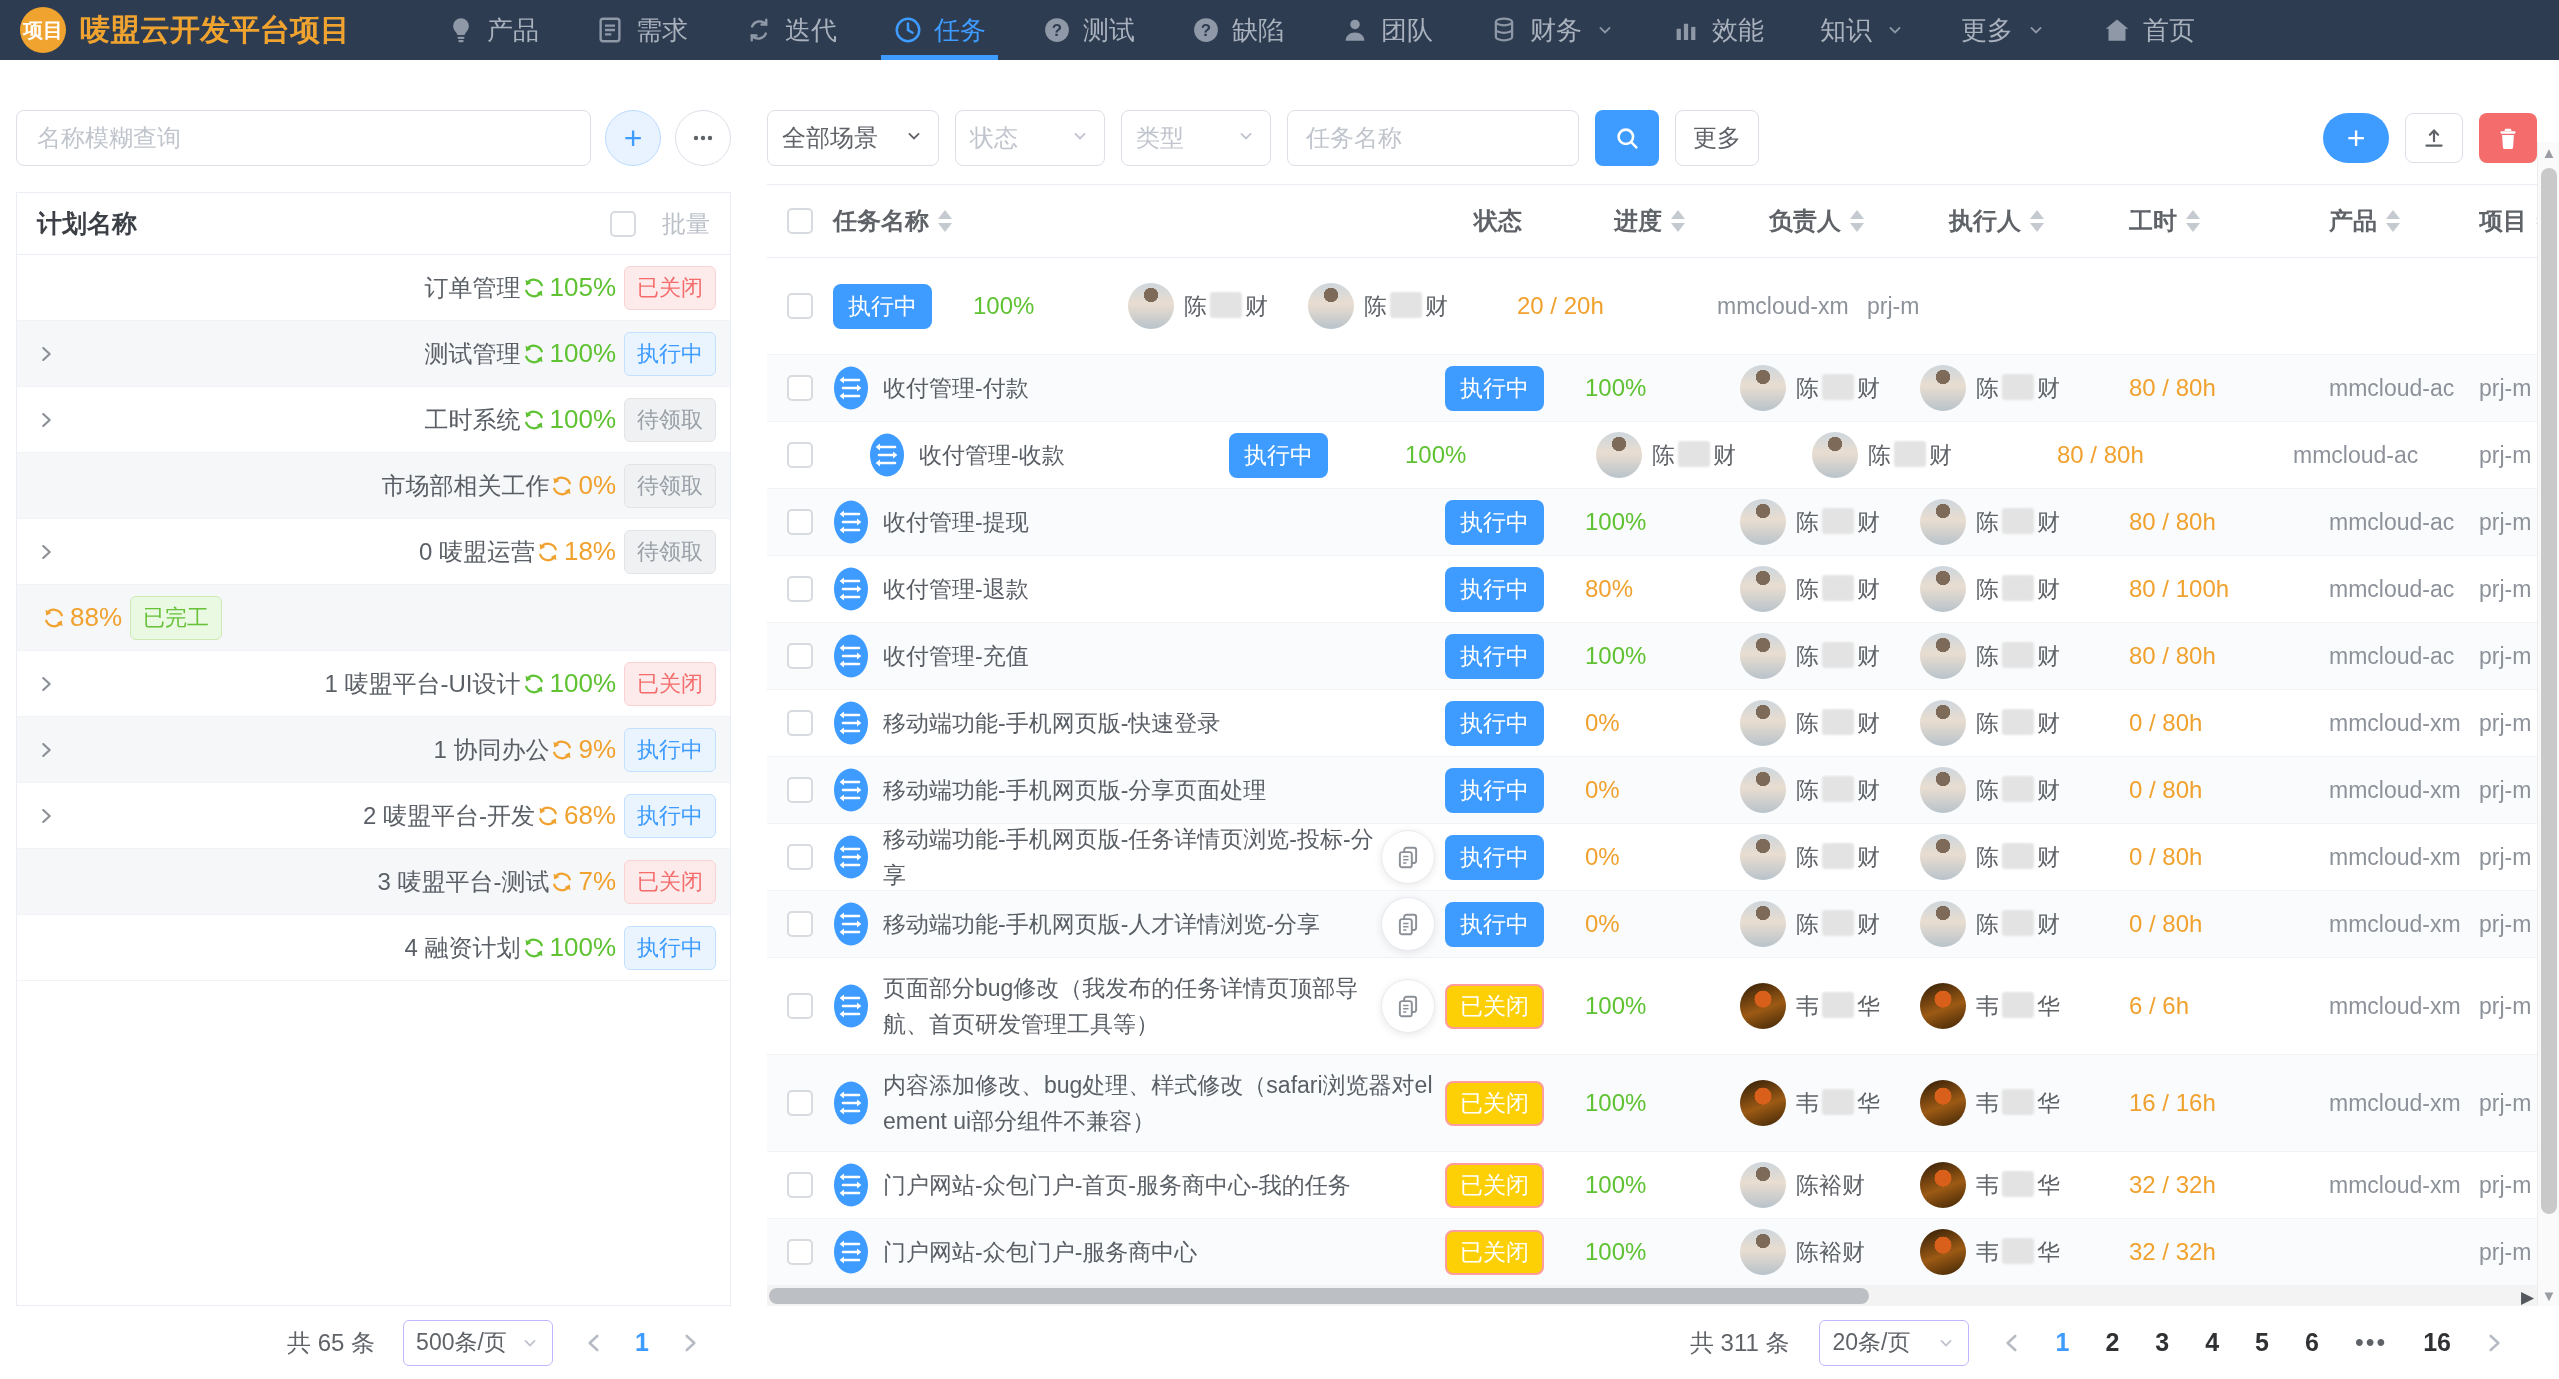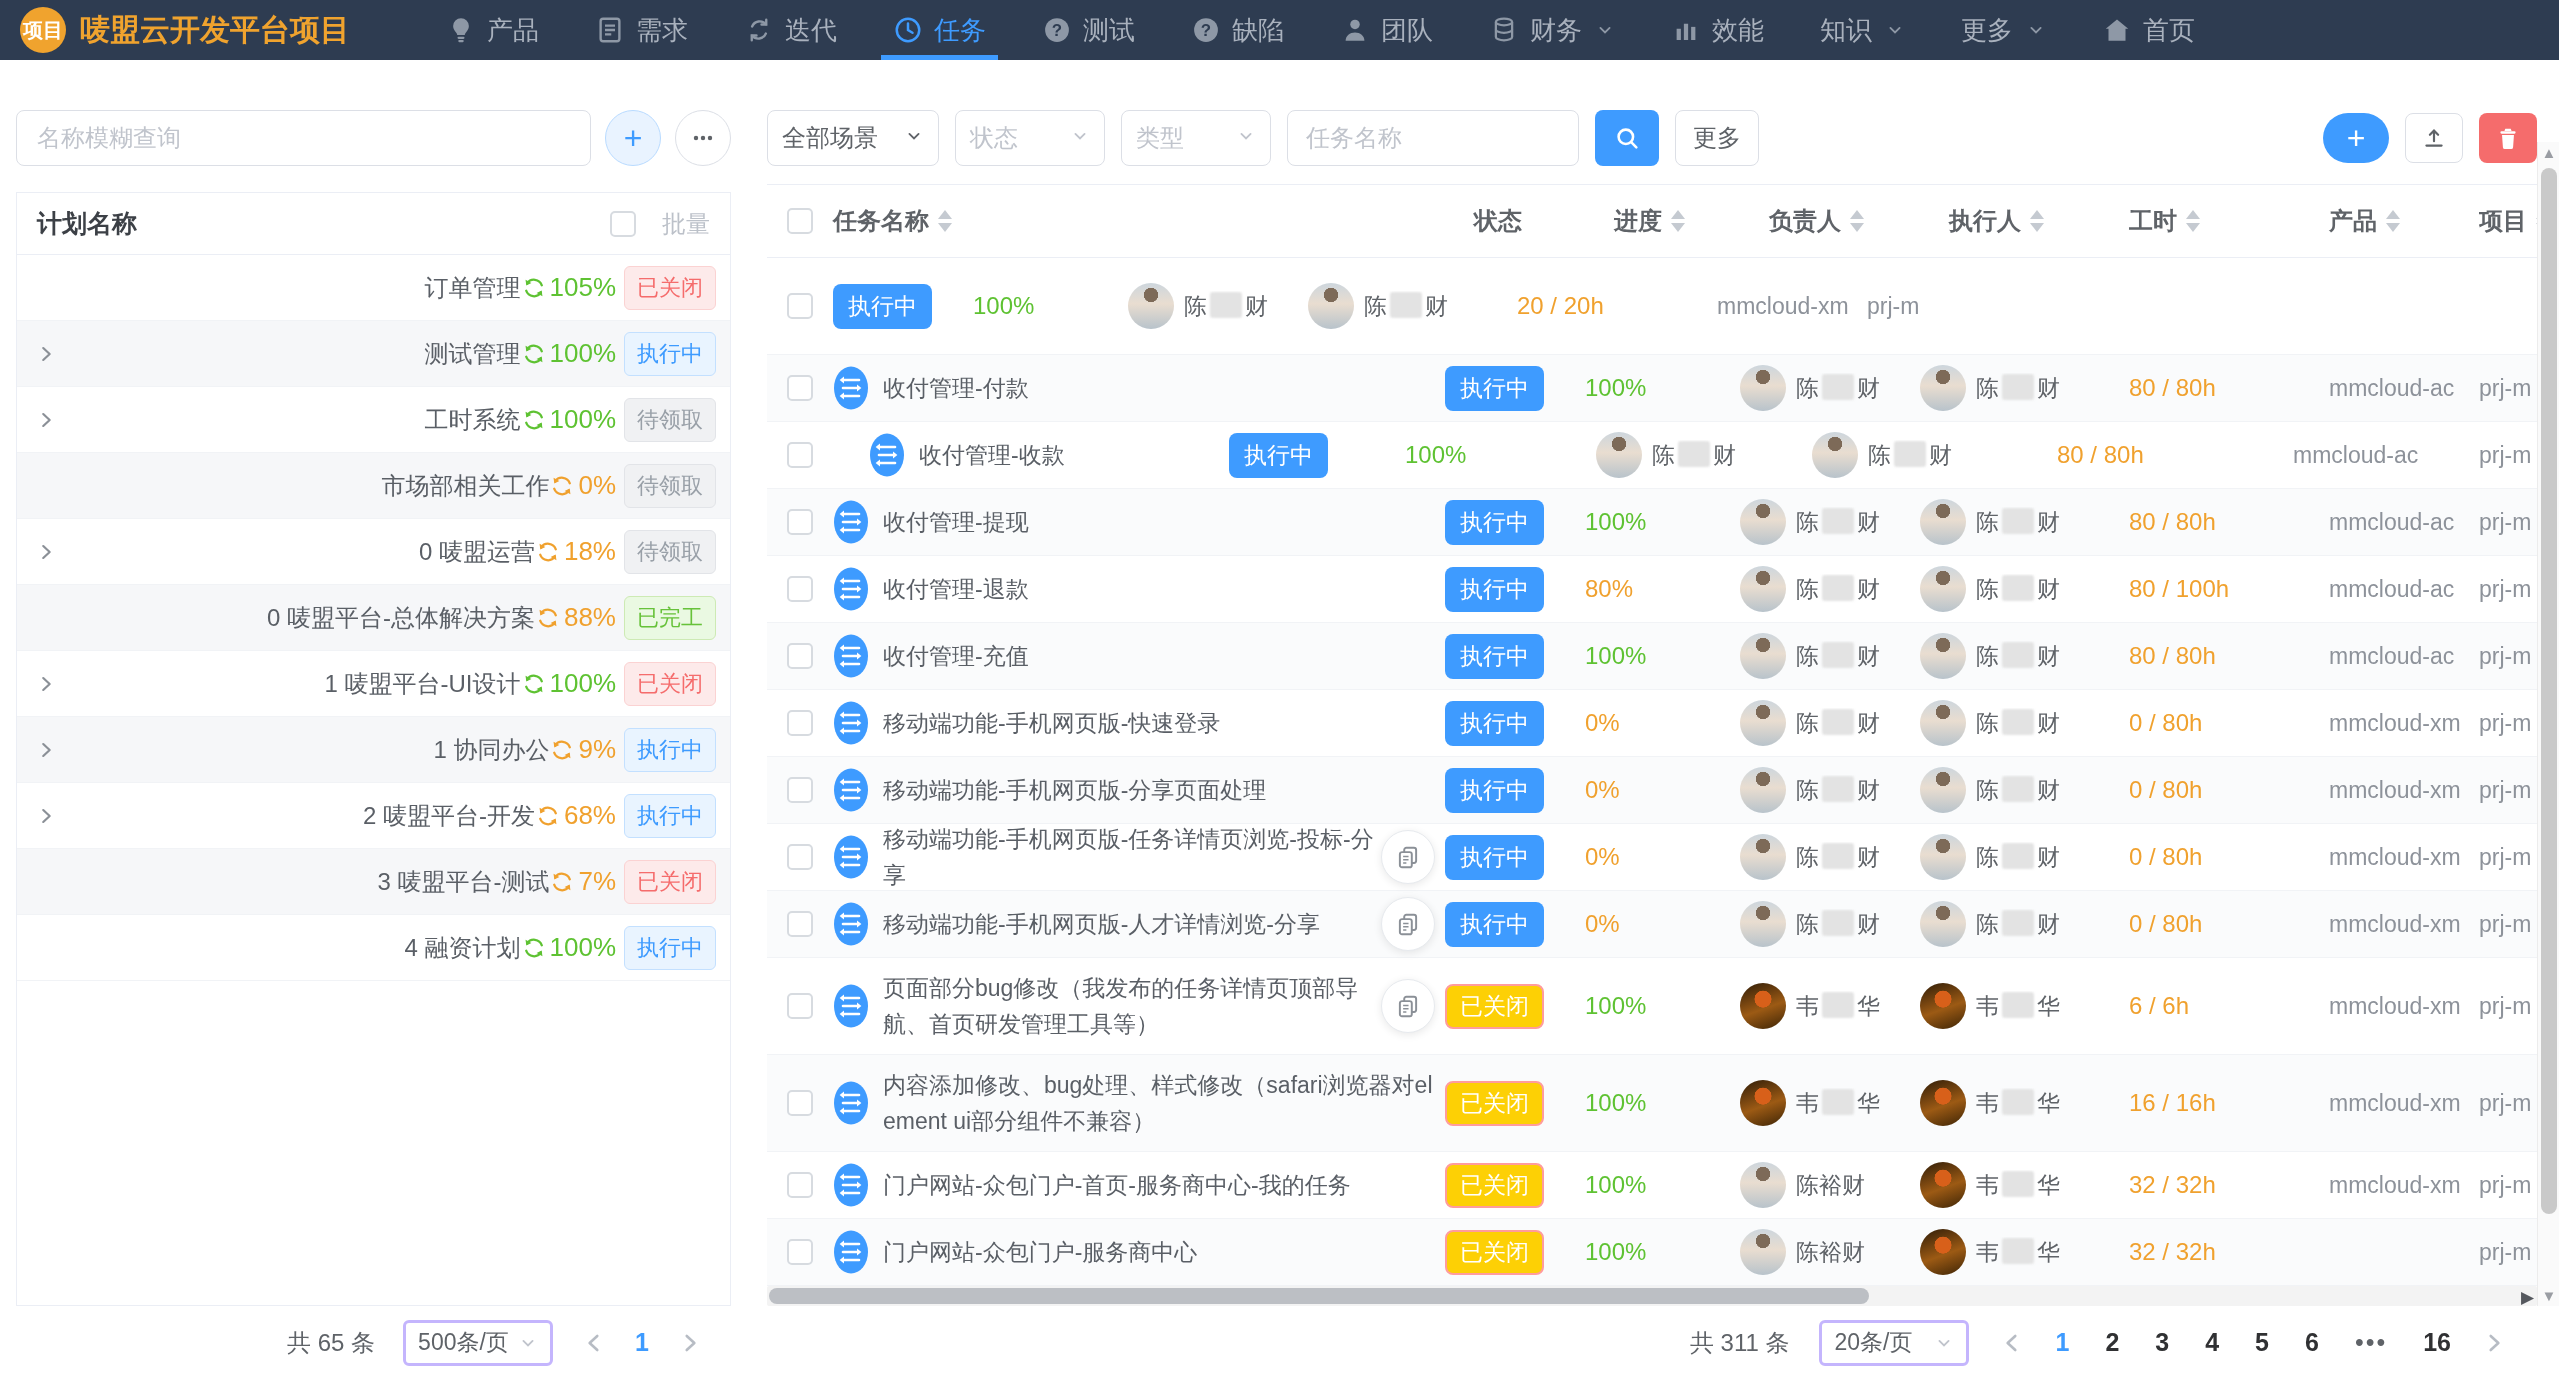--- a/index.html
+++ b/index.html
@@ -54,21 +54,21 @@
   .pct-green { color:#5ec232; } .pct-orange { color:#f0a12e; }
   .chip { font-size:22px; padding:6px 12px; border-radius:6px; white-space:nowrap; }
   .chip-closed  { color:#f56c6c; background:#fdeaea; border:1px solid #fbd2d2; }
   .chip-running { color:#3e9bff; background:#e9f4ff; border:1px solid #c3e0ff; }
   .chip-pending { color:#99a0a8; background:#f0f1f3; border:1px solid #e2e4e8; }
   .chip-done    { color:#67c23a; background:#eaf9e2; border:1px solid #cdeab4; }
 
   .left-pagination { height:73px; flex:none; display:flex; align-items:center; justify-content:flex-end;
     gap:28px; padding-right:28px; color:#5f6368; font-size:24px; }
   .select-box { display:flex; align-items:center; justify-content:space-between; width:150px; height:46px;
-    border:3px solid #c4b5fd; border-radius:6px; padding:0 12px; color:#5f6368; font-size:23px;
+    border:1px solid #c4b5fd; border-radius:6px; padding:0 12px; color:#5f6368; font-size:23px;
     cursor:pointer; background:#fff; white-space:nowrap; }
   .select-box .chev { color:#c0c4cc; display:flex; }
   .pg-arrow { color:#b7bcc4; display:flex; cursor:pointer; }
   .pg-num { font-size:25px; color:#303133; font-weight:bold; cursor:pointer; }
   .pg-num.current { color:#3e9bff; }
   .pg-dots { font-size:25px; color:#5f6368; letter-spacing:2px; cursor:pointer; }
 
   
   .toolbar { margin-top:50px; height:56px; flex:none; display:flex; align-items:center; gap:16px; }
   .select-ctl { height:56px; border:1px solid #dcdfe6; border-radius:8px; background:#fff;
@@ -385,21 +385,20 @@
                   <path d="M4.8 14.5a7.6 7.6 0 0 0 13.6 1.6" fill="none" stroke="currentColor" stroke-width="2.1" stroke-linecap="round"></path>
                   <polygon points="19.8,19.6 19.1,14.2 14.4,16.7" fill="currentColor"></polygon>
                 </svg>
               </span>
       <span class="pval">18%</span>
     </span>
     <span class="chip chip-pending">待领取</span>
   </div>
           <div class="plan-row alt">
     <span class="plan-arrow" style="visibility: hidden; width: 6px;"></span>
-    <span class="plan-name">0 唛盟平台-总体解决方案</span>
     <span class="plan-pct pct-orange">
       <span class="ric">
                 <svg viewBox="0 0 24 24" width="26" height="26">
                   <path d="M19.2 9.5A7.6 7.6 0 0 0 5.6 7.9" fill="none" stroke="currentColor" stroke-width="2.1" stroke-linecap="round"></path>
                   <polygon points="4.2,4.4 4.9,9.8 9.6,7.3" fill="currentColor"></polygon>
                   <path d="M4.8 14.5a7.6 7.6 0 0 0 13.6 1.6" fill="none" stroke="currentColor" stroke-width="2.1" stroke-linecap="round"></path>
                   <polygon points="19.8,19.6 19.1,14.2 14.4,16.7" fill="currentColor"></polygon>
                 </svg>
               </span>
       <span class="pval">88%</span>

